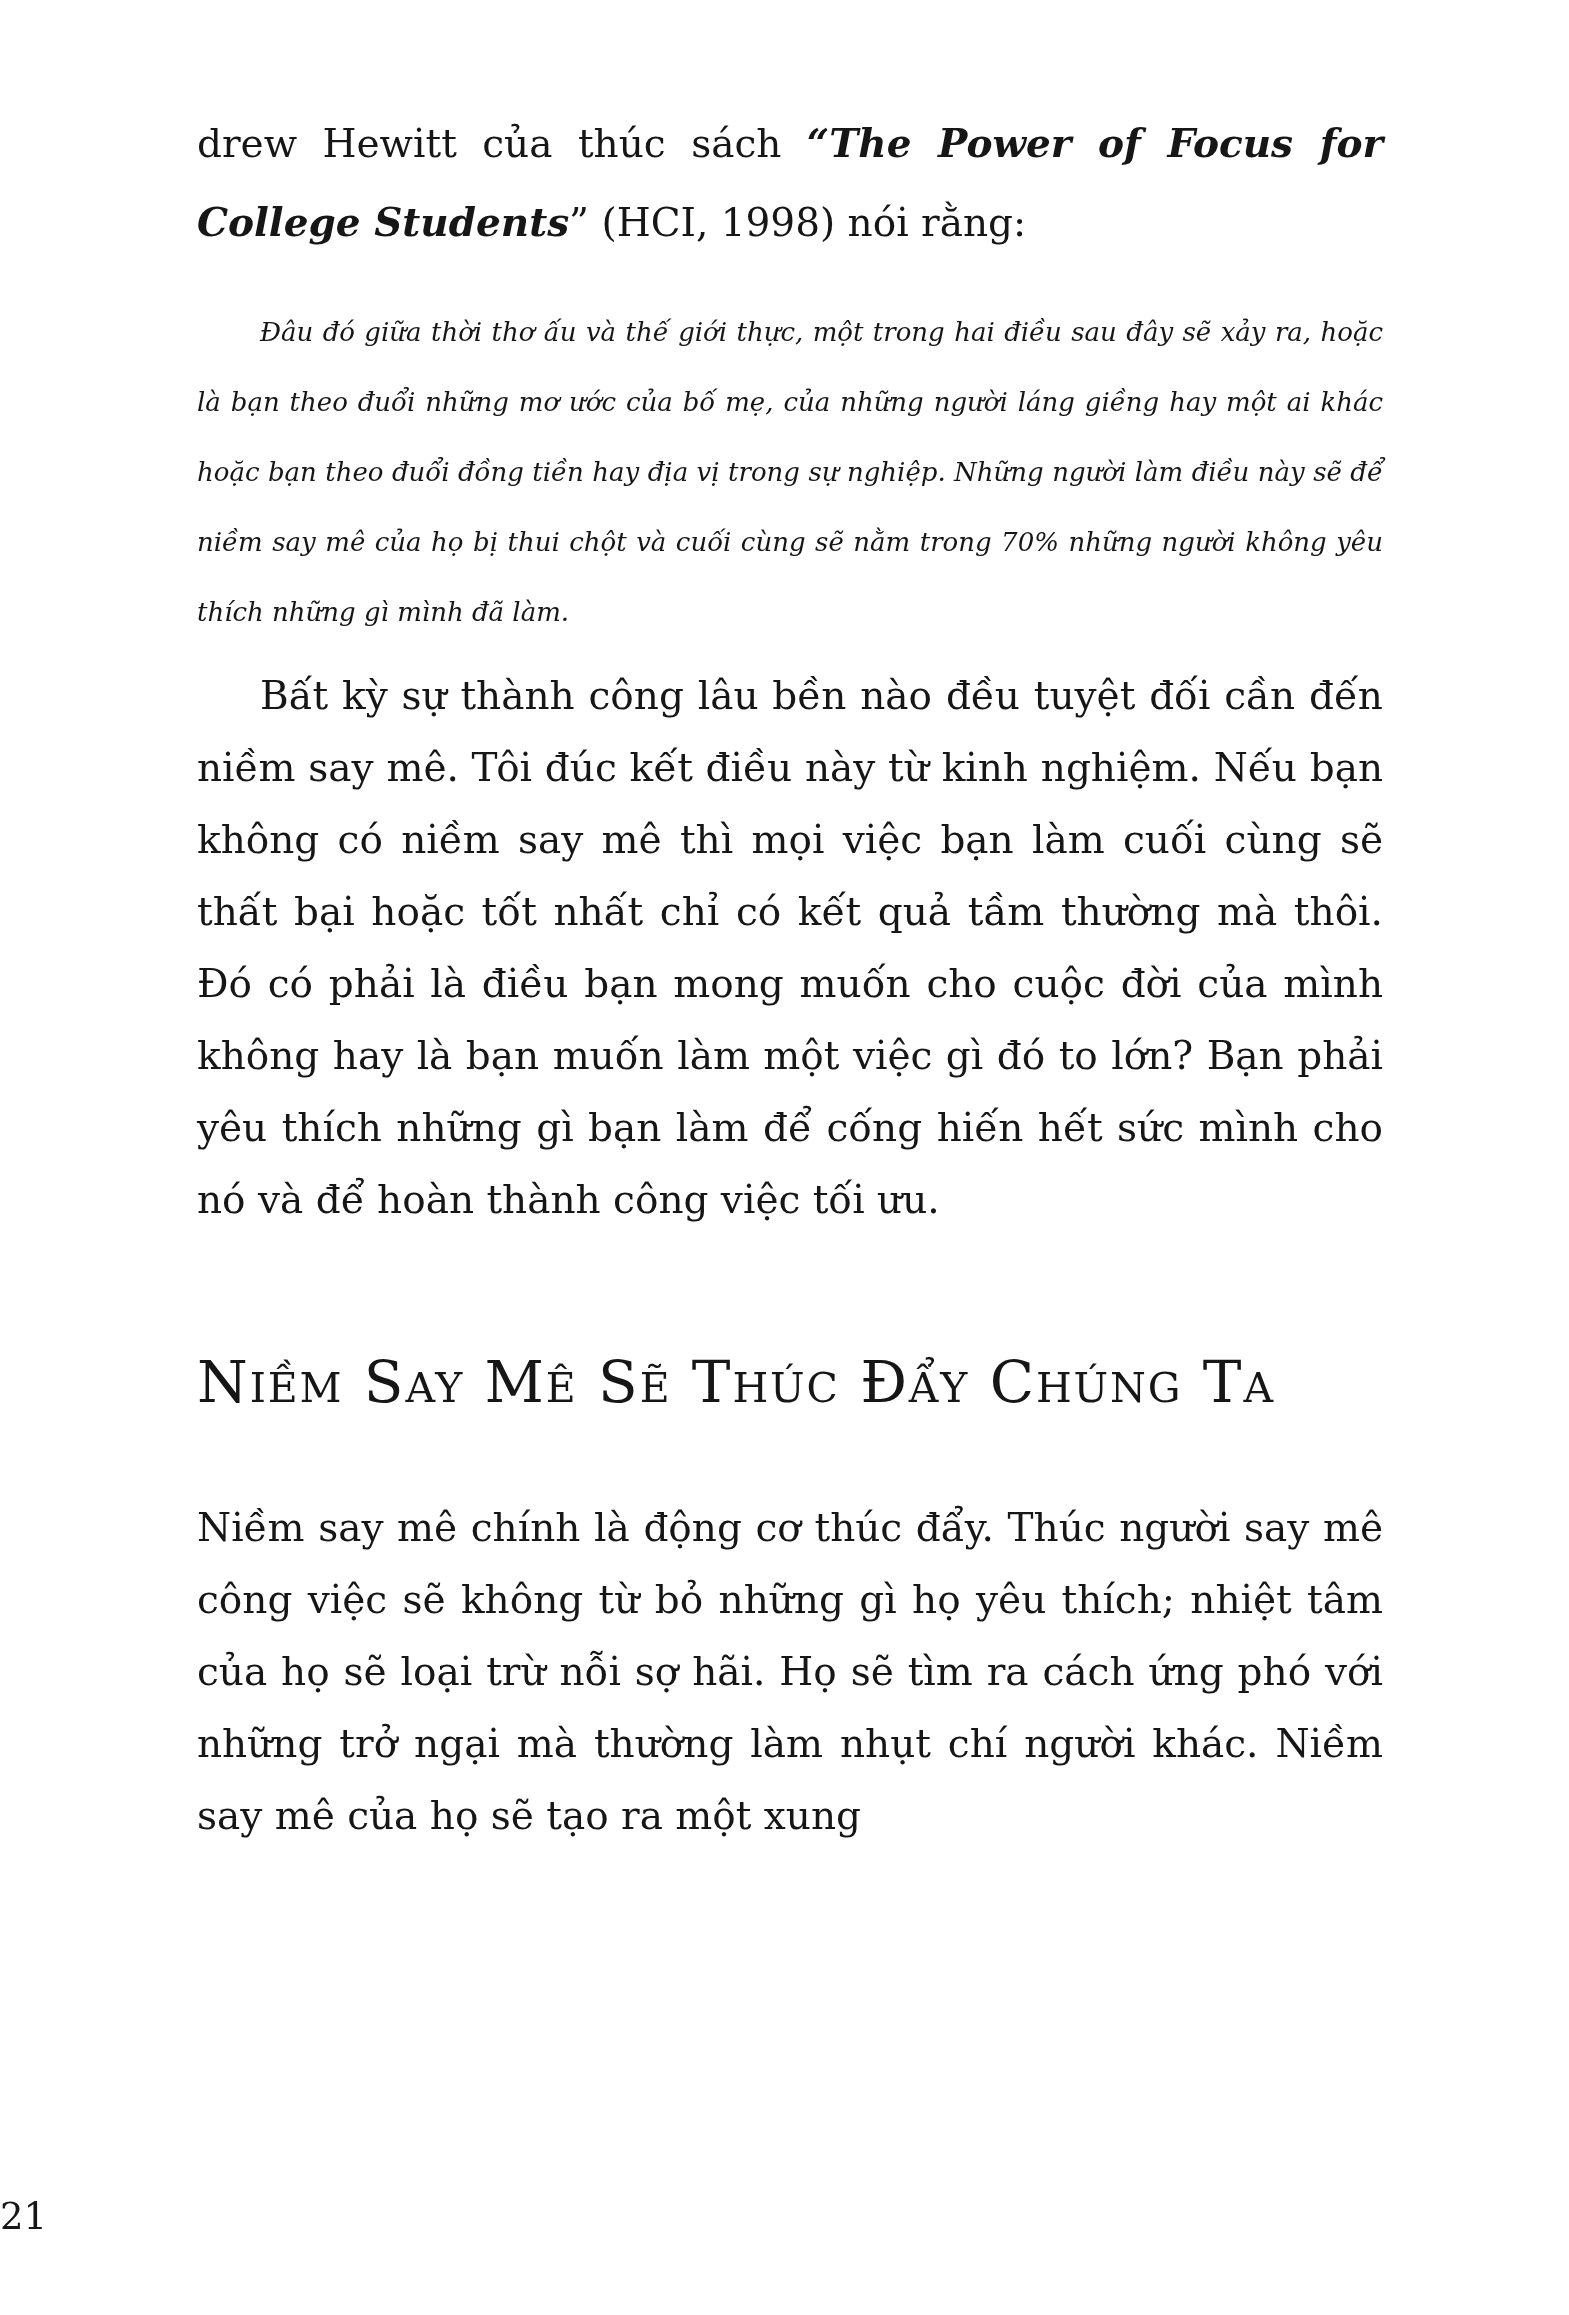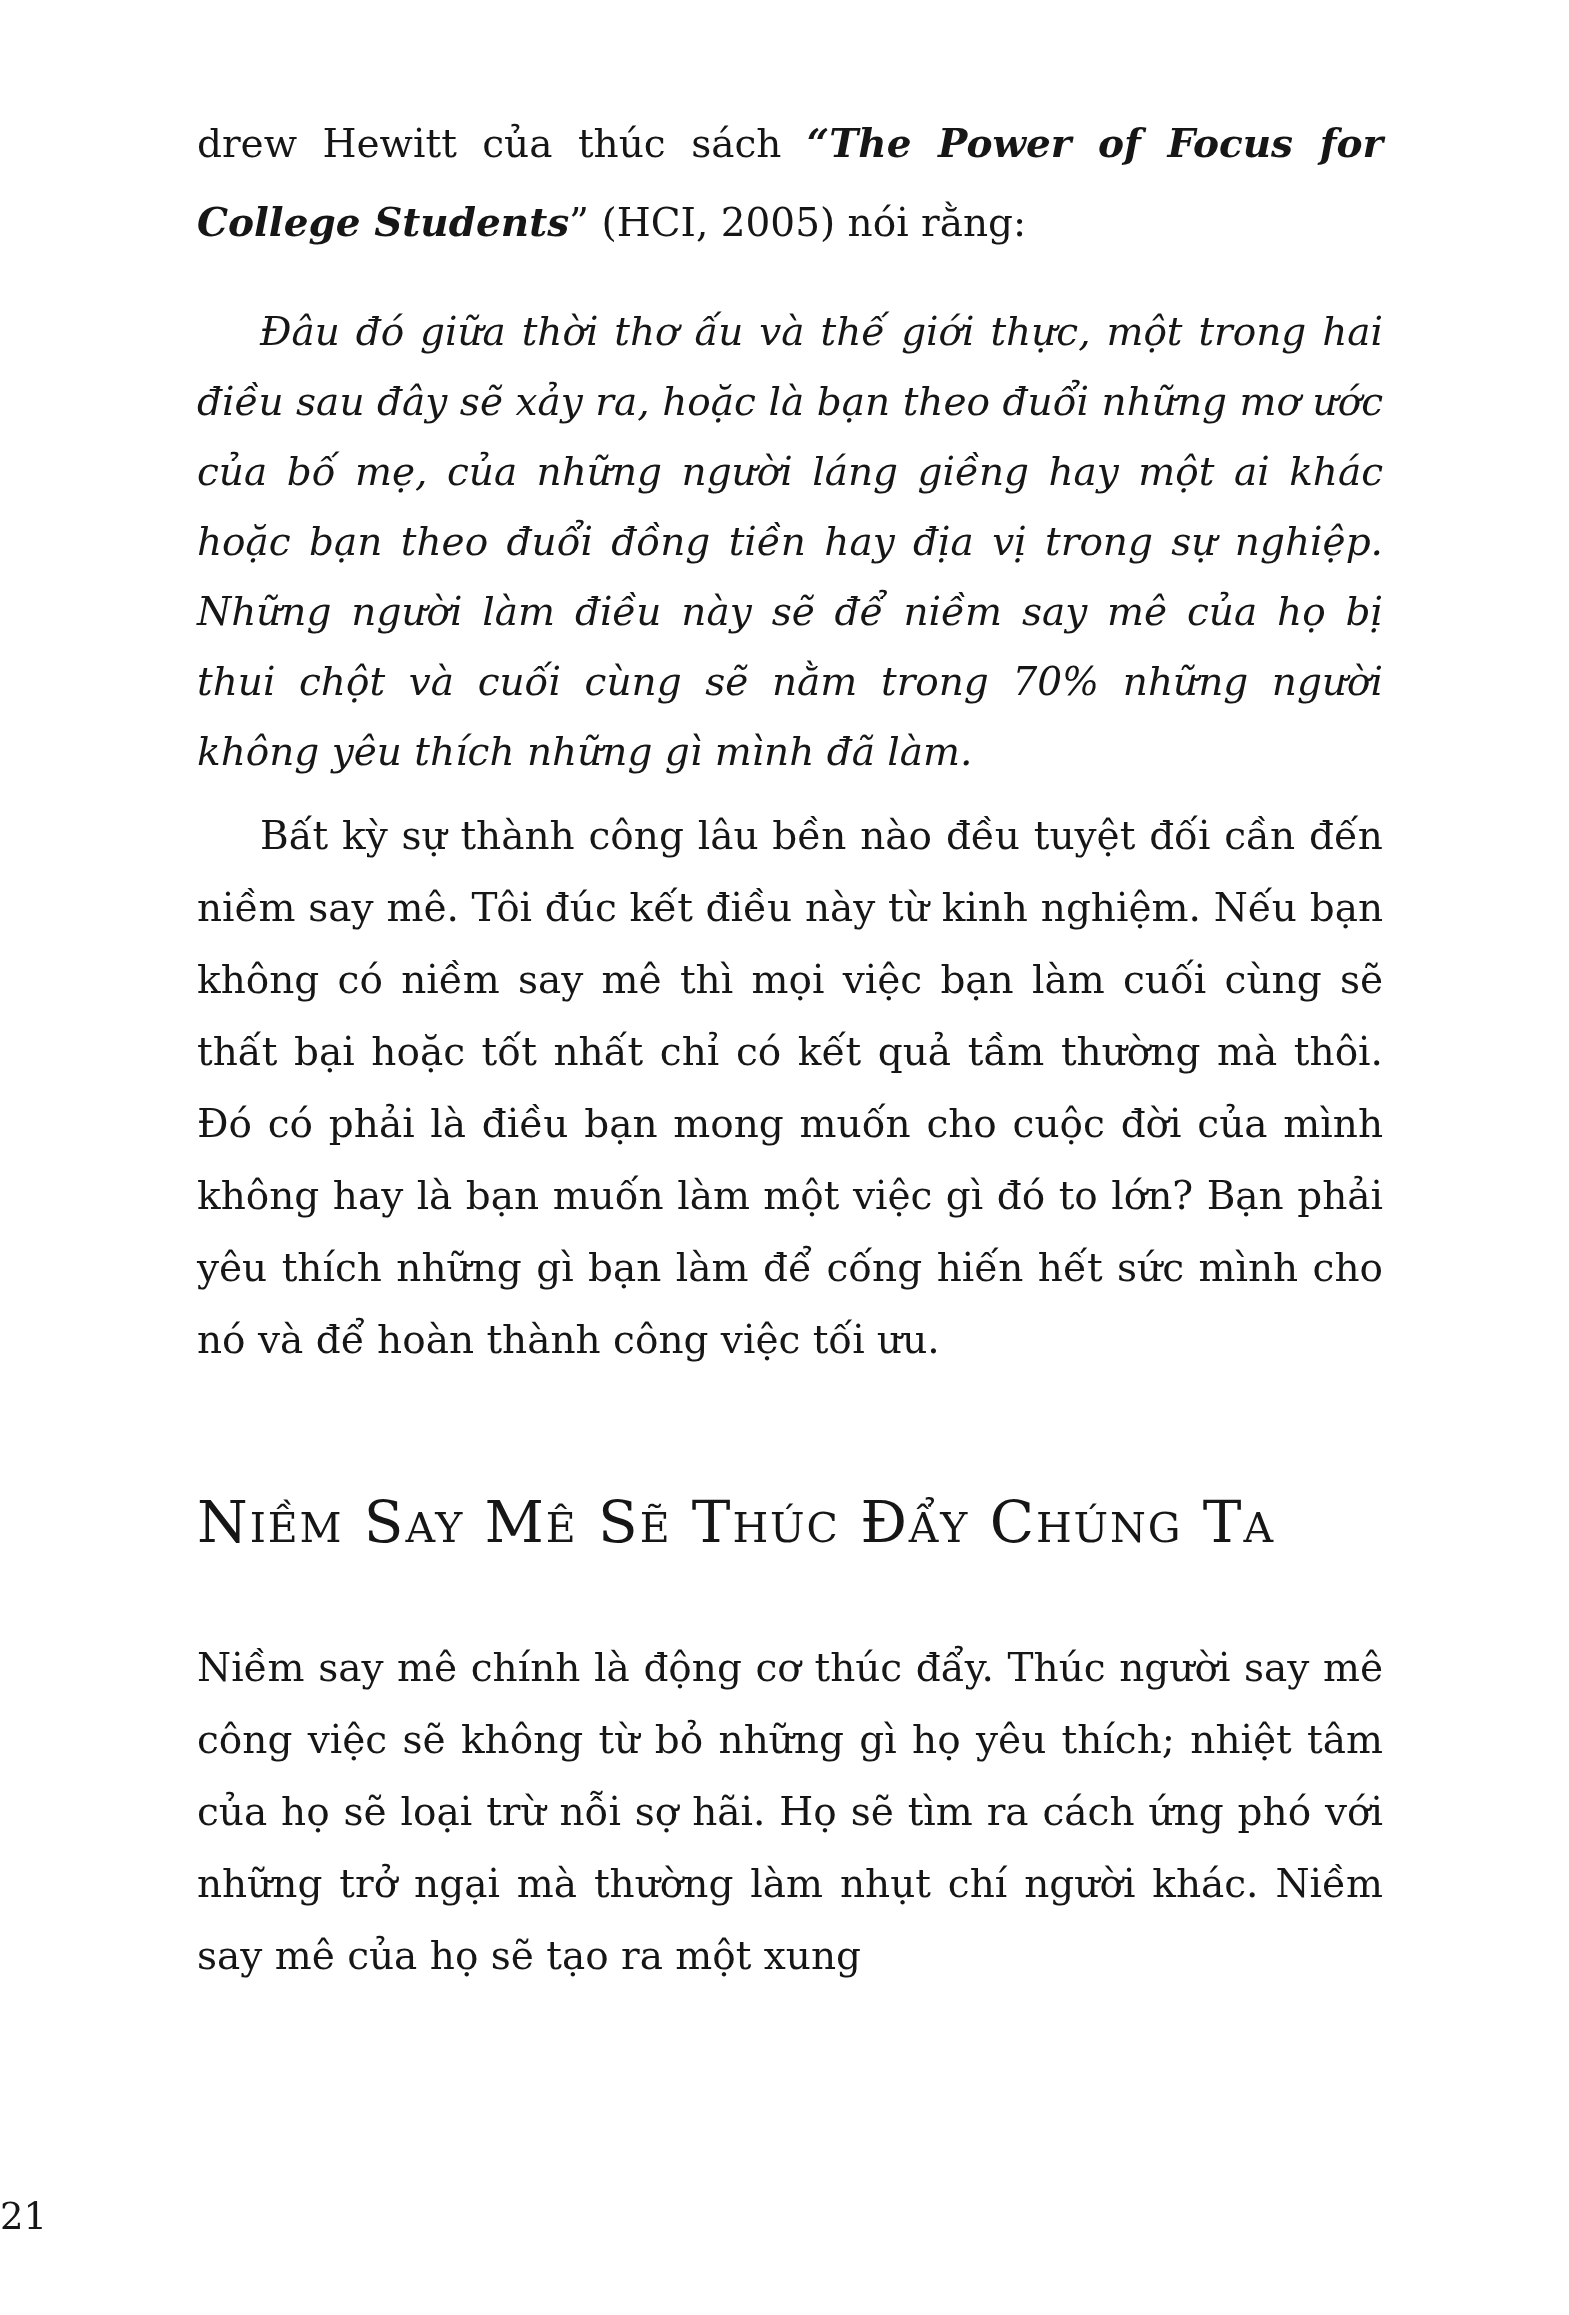--- a/index.html
+++ b/index.html
@@ -30,21 +30,21 @@
     line-height: 72px;
   }
   .intro {
     line-height: 78px;
   }
   .indent-first {
     text-indent: 63px;
   }
   .quote {
     font-style: italic;
-    font-size: 39px;
+    font-size: 26px;
     line-height: 70px;
     text-indent: 63px;
     margin-top: 35px;
     margin-bottom: 13px;
     text-align: justify;
   }
   .bold-italic {
     font-weight: bold;
     font-style: italic;
   }
@@ -85,21 +85,21 @@
     font-size: 37px;
   }
 </style>
 </head>
 <body>
 
 <div class="page">
 
   <div class="content">
 
-    <p class="body intro"><span>drew Hewitt của thúc sách </span><span class="bold-italic">“The Power of Focus for College Students</span><span>” (HCI, 2005) nói rằng:</span></p>
+    <p class="body intro"><span>drew Hewitt của thúc sách </span><span class="bold-italic">“The Power of Focus for College Students</span><span>” (HCI, 1998) nói rằng:</span></p>
 
     <p class="quote">Đâu đó giữa thời thơ ấu và thế giới thực, một trong hai điều sau đây sẽ xảy ra, hoặc là bạn theo đuổi những mơ ước của bố mẹ, của những người láng giềng hay một ai khác hoặc bạn theo đuổi đồng tiền hay địa vị trong sự nghiệp. Những người làm điều này sẽ để niềm say mê của họ bị thui chột và cuối cùng sẽ nằm trong 70% những người không yêu thích những gì mình đã làm.</p>
 
     <p class="body indent-first">Bất kỳ sự thành công lâu bền nào đều tuyệt đối cần đến niềm say mê. Tôi đúc kết điều này từ kinh nghiệm. Nếu bạn không có niềm say mê thì mọi việc bạn làm cuối cùng sẽ thất bại hoặc tốt nhất chỉ có kết quả tầm thường mà thôi. Đó có phải là điều bạn mong muốn cho cuộc đời của mình không hay là bạn muốn làm một việc gì đó to lớn? Bạn phải yêu thích những gì bạn làm để cống hiến hết sức mình cho nó và để hoàn thành công việc tối ưu.</p>
 
     <p class="heading">Niềm Say Mê Sẽ Thúc Đẩy Chúng Ta</p>
 
     <p class="body">Niềm say mê chính là động cơ thúc đẩy. Thúc người say mê công việc sẽ không từ bỏ những gì họ yêu thích; nhiệt tâm của họ sẽ loại trừ nỗi sợ hãi. Họ sẽ tìm ra cách ứng phó với những trở ngại mà thường làm nhụt chí người khác. Niềm say mê của họ sẽ tạo ra một xung</p>
 
   </div>

